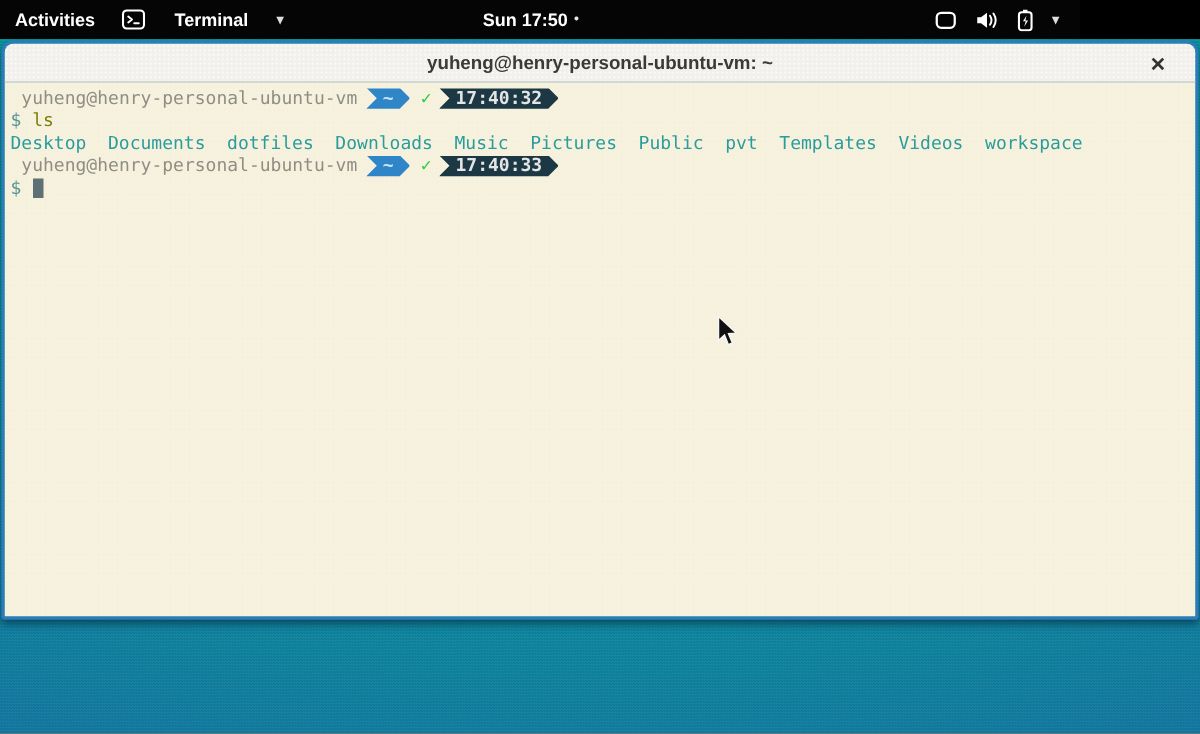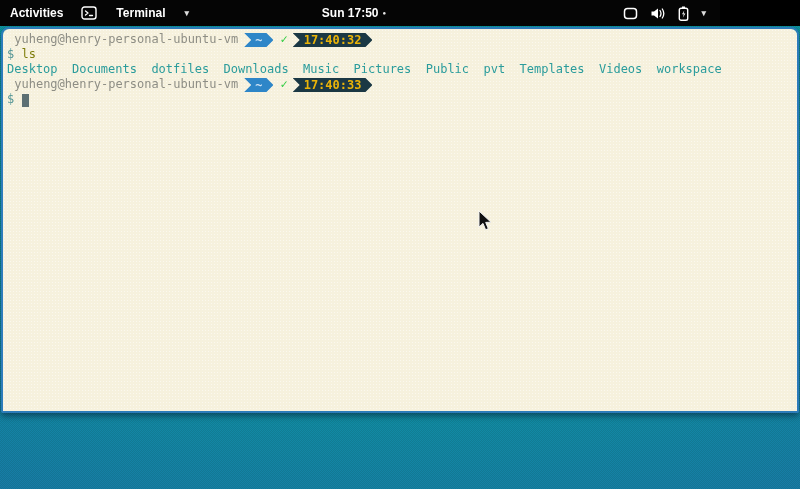--- a/index.html
+++ b/index.html
@@ -65,35 +65,35 @@
   .term-body {
     flex: 1 1 auto;
     background-color: #f6f1dd;
     background-image: radial-gradient(rgba(255,255,255,.5) 25%, transparent 27%);
     background-size: 3px 3px;
     font-family: "DejaVu Sans Mono", "Liberation Mono", monospace;
     font-size: 12px; line-height: 15px;
     padding: 3px 4px;
     color: #555;
   }
-  .t-line { white-space: pre; height: 15px; display: flex; align-items: flex-end; }
+  .t-line { white-space: pre; height: 15px; display: flex; align-items: center; }
 
   .u-gray { color: #8e8e85; }
   .c-olive { color: #7e7d0a; }
   .c-prompt { color: #559595; }
 
   
   .pl-seg {
     display: inline-flex; align-items: center; justify-content: center;
     height: 14px; padding: 0 11px;
     clip-path: polygon(0 0, calc(100% - 7px) 0, 100% 50%, calc(100% - 7px) 100%, 0 100%, 7px 50%);
     font-weight: bold;
   }
   .pl-blue { background: #2e86c8; color: #cfe3f5; margin-left: 6px; }
-  .pl-dark { background: #1b3844; color: #eab308; margin-left: 5px; }
+  .pl-dark { background: #1b3844; color: #e5e5e5; margin-left: 5px; }
   .pl-check { color: #2ecc40; font-weight: bold; margin-left: 7px; }
 
   .listing { display: flex; column-gap: 14.4px; color: #2a9c9c; }
 
   .cursor-block {
     display: inline-block; width: 7px; height: 13px;
     background: #5d7073; margin-left: 1px; position: relative; top: 0;
   }
 
   
@@ -142,20 +142,24 @@
         <rect x="4" y="0.5" width="3" height="1.7" fill="#fff"></rect>
         <rect x="1.3" y="2.2" width="8.4" height="12" rx="1.8" fill="none" stroke="#fff" stroke-width="1.4"></rect>
         <path d="M6.3 4.5 L4 8.2 h1.8 L4.8 11.8 L7.4 7.6 H5.6 Z" fill="#fff"></path>
       </svg>
     </span>
     <span class="tb-caret">▾</span>
   </div>
 </div>
 
 <div class="window">
+  <div class="titlebar">
+    <span>yuheng@henry-personal-ubuntu-vm: ~</span>
+    <span class="close-btn">✕</span>
+  </div>
 
   <div class="term-body">
 
     <div class="t-line">
       <span> </span><span class="u-gray">yuheng@henry-personal-ubuntu-vm</span>
       <span class="pl-seg pl-blue">~</span>
       <span class="pl-check">✓</span>
       <span class="pl-seg pl-dark">17:40:32</span>
     </div>
 

